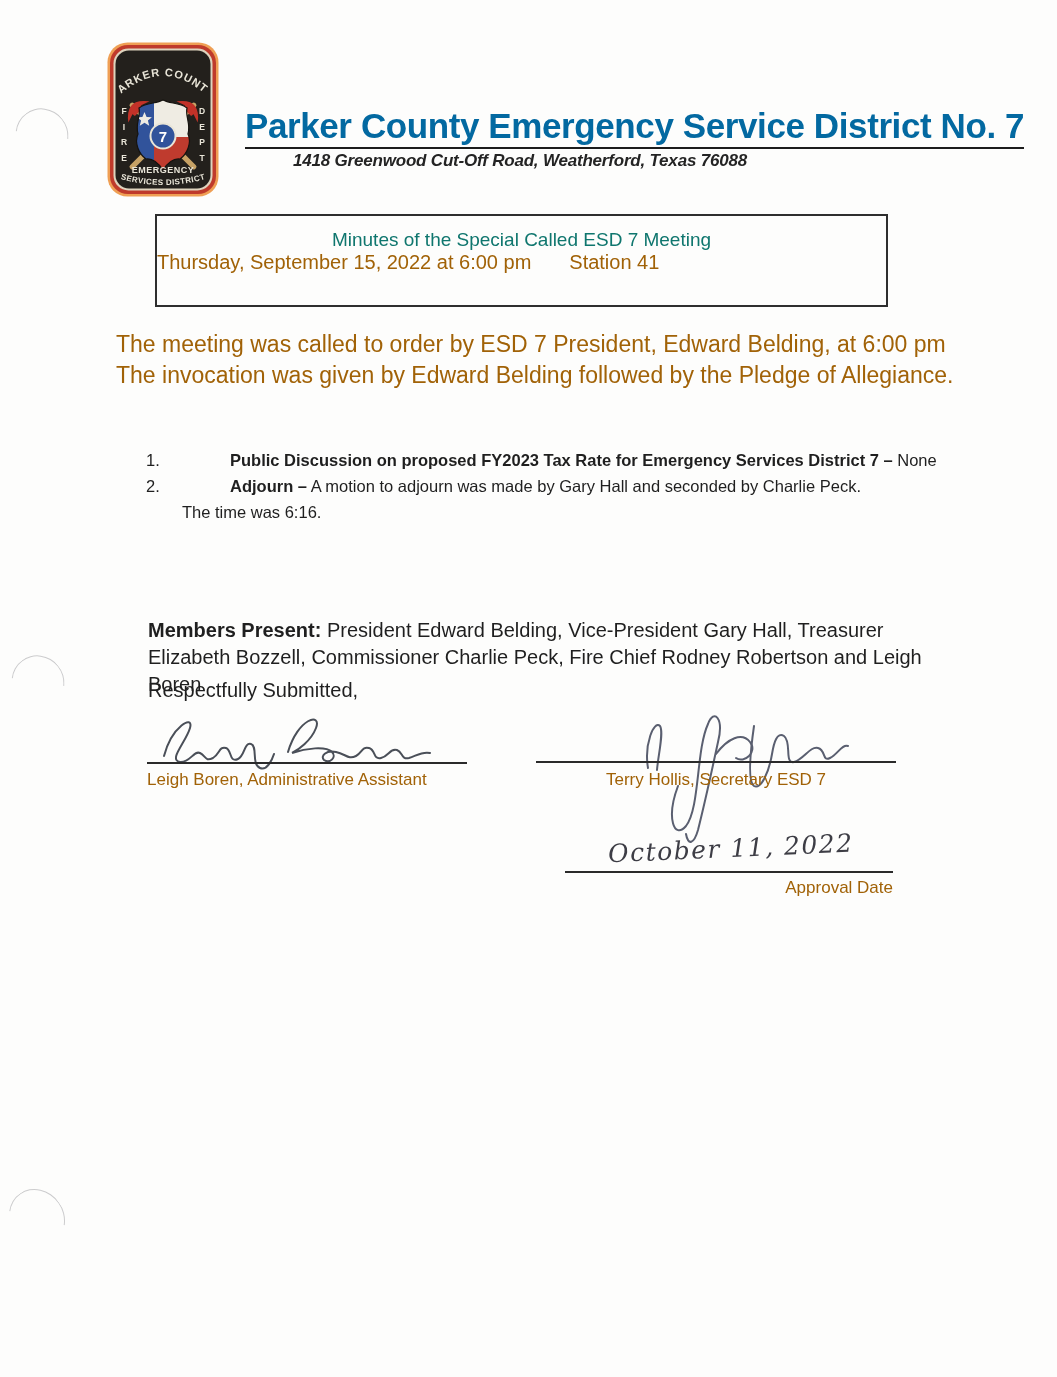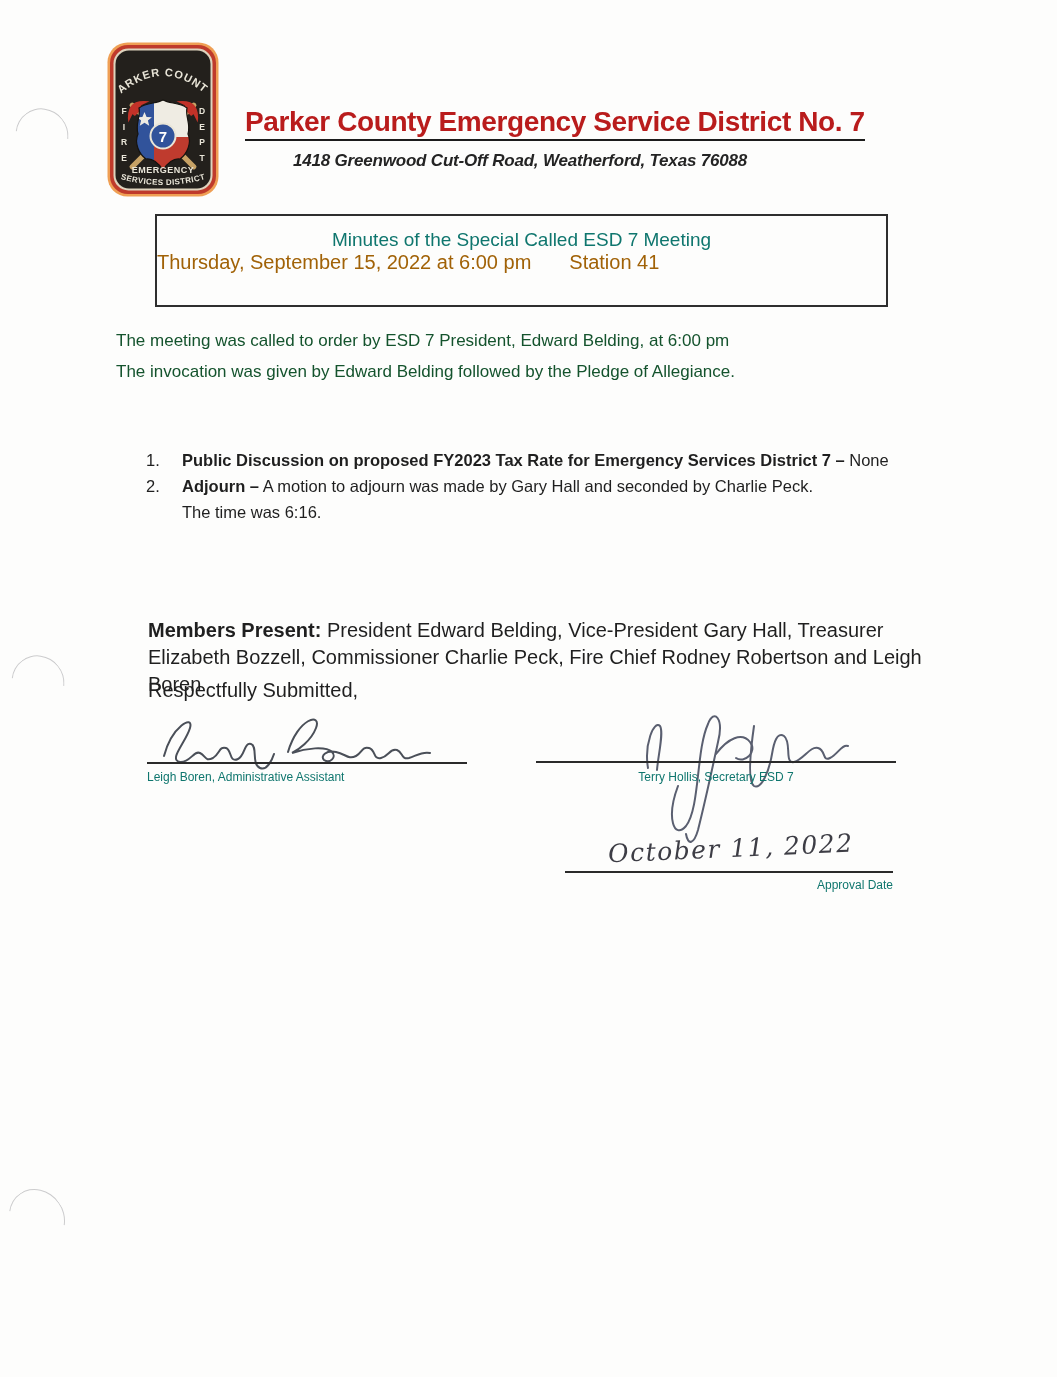--- a/index.html
+++ b/index.html
@@ -21,59 +21,59 @@
     border-radius:50%;
   }
   .arc1{left:16px;top:108px;width:50px;height:52px;transform:rotate(-38deg);}
   .arc2{left:12px;top:655px;width:50px;height:52px;transform:rotate(-38deg);}
   .arc3{left:10px;top:1188px;width:52px;height:58px;transform:rotate(-35deg);}
 
   .patch{position:absolute;left:107px;top:42px;width:112px;height:155px;}
 
   .doc-title{
     position:absolute;left:245px;top:106px;width:615px;
-    text-align:center;font-size:28px;font-weight:bold;letter-spacing:-0.4px;
-    color:#b91c1c;white-space:nowrap;
+    text-align:center;font-size:35px;font-weight:bold;letter-spacing:-0.4px;
+    color:#0369a1;white-space:nowrap;
   }
   .doc-title .u{border-bottom:2.4px solid #1c1c1c;padding-bottom:2px;}
   .doc-address{
     position:absolute;left:160px;top:151px;width:720px;
     text-align:center;font-style:italic;font-weight:bold;font-size:17px;color:#242424;
     letter-spacing:-0.2px;
   }
 
   .meeting-box{
     position:absolute;left:155px;top:214px;width:729px;height:89px;
     border:2.5px solid #2e2e2e;background:transparent;
   }
   .meeting-box .l1{margin-top:13px;text-align:center;font-size:19px;color:#0f766e;}
   .meeting-box .l2{margin-top:0;font-size:20px;color:#a16207;white-space:nowrap;}
   .meeting-box .l2 .gap{display:inline-block;width:38px;}
 
-  .para{position:absolute;left:116px;width:840px;font-size:17px;color:#14532d;}
+  .para{position:absolute;left:116px;width:840px;font-size:23px;color:#a16207;}
   .p1{top:331px;}
   .p2{top:362px;}
 
   .agenda{position:absolute;left:146px;top:451px;width:820px;font-size:16.5px;color:#1f1f1f;}
   .agenda .row{display:flex;margin-bottom:7px;}
   .agenda .num{width:36px;flex:0 0 36px;}
-  .agenda .itxt{flex:1;}
+  .agenda .itxt{flex:1;margin-left:48px;}
   .agenda b{font-weight:bold;}
   .agenda .cont{margin-left:36px;margin-top:5px;}
 
   .members{position:absolute;left:148px;top:617px;width:812px;font-size:20px;line-height:27px;color:#1f1f1f;}
   .members b{font-weight:bold;}
   .respectfully{position:absolute;left:148px;top:679px;font-size:20px;color:#1f1f1f;}
 
   .sigline{position:absolute;border-top:2.2px solid #2a2a2a;}
   .sig-left-line{left:147px;top:762px;width:320px;}
   .sig-right-line{left:536px;top:761px;width:360px;}
   .approval-line{left:565px;top:871px;width:328px;}
 
-  .sig-label{position:absolute;font-size:12px;color:#0f766e;}
+  .sig-label{position:absolute;font-size:17px;color:#a16207;}
   .sig-left-label{left:147px;top:770px;}
   .sig-right-label{left:536px;top:770px;width:360px;text-align:center;}
   .approval-label{left:565px;top:878px;width:328px;text-align:right;}
 
   .sig-svg{position:absolute;pointer-events:none;}
   .sig-leigh{left:150px;top:710px;}
   .sig-terry{left:630px;top:698px;}
 
   .handwritten-date{
     position:absolute;left:608px;top:833px;width:290px;

